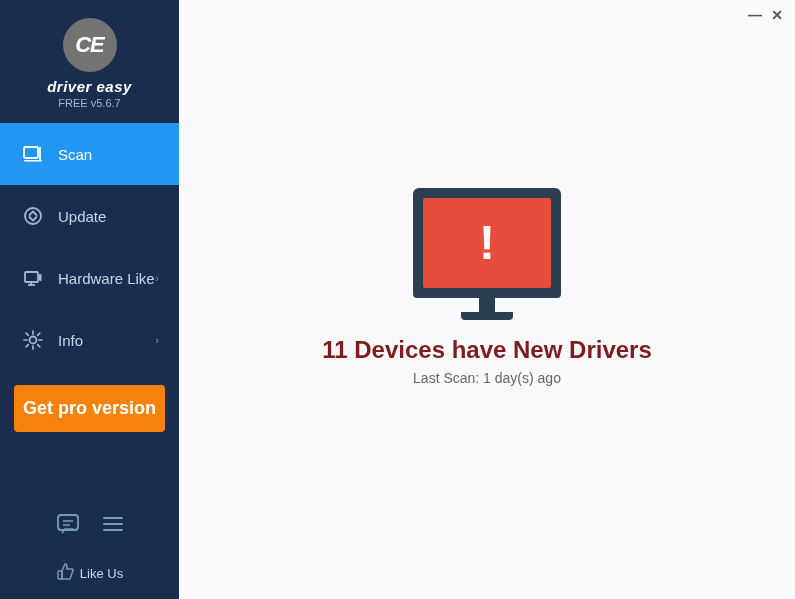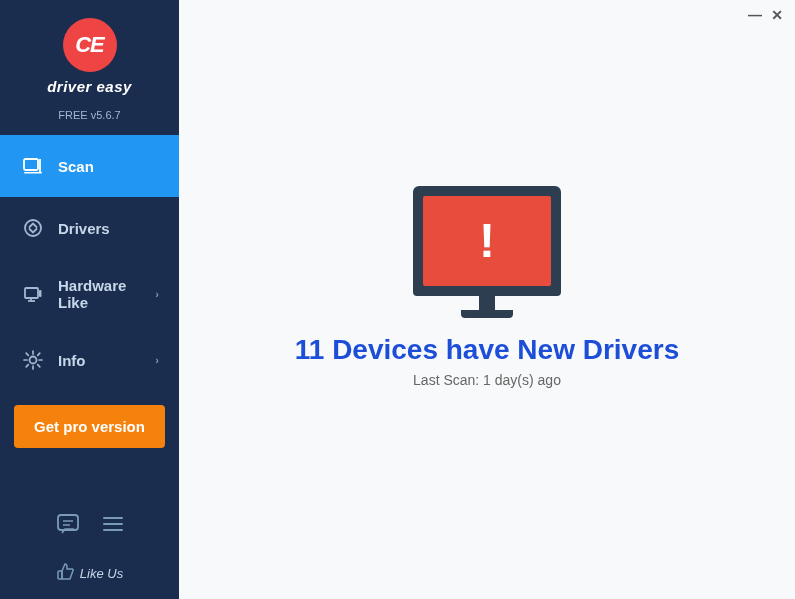--- a/index.html
+++ b/index.html
@@ -21,21 +21,21 @@
       display: flex;
       flex-direction: column;
       align-items: center;
       padding: 18px 10px 14px;
       background: #1a2d4e;
     }
 
     .logo-icon {
       width: 54px;
       height: 54px;
-      background: #ef4444;
+      background: #737373;
       border-radius: 50%;
       display: flex;
       align-items: center;
       justify-content: center;
       margin-bottom: 6px;
     }
 
     .logo-letters {
       font-size: 22px;
       font-weight: 900;
@@ -48,31 +48,31 @@
       color: white;
       font-size: 15px;
       font-weight: 600;
       letter-spacing: 0.5px;
       font-style: italic;
     }
 
     .logo-version {
       color: #a0b8d0;
       font-size: 11px;
-      margin-top: 14px;
+      margin-top: 2px;
     }
 
     .nav-item {
       display: flex;
       align-items: center;
       padding: 18px 20px;
       color: #c5d8e8;
       cursor: pointer;
       font-size: 15px;
-      font-weight: 700;
+      font-weight: 400;
       position: relative;
       text-decoration: none;
       transition: background 0.15s;
     }
 
     .nav-item.active {
       background: #2196F3;
       color: white;
     }
 
@@ -92,21 +92,21 @@
       color: #7a9ab8;
     }
 
     .get-pro-btn {
       margin: 14px 14px;
       background: #f5820d;
       color: white;
       border: none;
       border-radius: 4px;
       padding: 13px 0;
-      font-size: 15px;
+      font-size: 18px;
       font-weight: 700;
       cursor: pointer;
       text-align: center;
     }
 
     .sidebar-bottom {
       margin-top: auto;
       padding-bottom: 14px;
       display: flex;
       flex-direction: column;
@@ -128,21 +128,20 @@
     }
 
     .like-us-row {
       display: flex;
       align-items: center;
       color: #c5d8e8;
       font-size: 13px;
       gap: 4px;
       padding: 0 20px;
       cursor: pointer;
-      font-style: italic;
     }
 
     
     .main-content {
       flex: 1;
       background: #f8f9fa;
       display: flex;
       flex-direction: column;
       align-items: center;
       justify-content: center;
@@ -218,23 +217,23 @@
 
     .monitor-stand {
       width: 52px;
       height: 8px;
       background: #2c3e50;
       border-radius: 0 0 4px 4px;
       margin-top: 0;
     }
 
     .main-title {
-      font-size: 28px;
+      font-size: 24px;
       font-weight: 800;
-      color: #1d4ed8;
+      color: #7f1d1d;
       margin-bottom: 6px;
       text-align: center;
     }
 
     .last-scan {
       font-size: 14px;
       color: #666;
       margin-bottom: 26px;
       text-align: center;
     }
@@ -282,21 +281,21 @@
   </div>
 
   <div class="nav-item">
     <span class="nav-icon">
       <svg width="22" height="22" viewBox="0 0 22 22" fill="none">
         <circle cx="11" cy="11" r="8" stroke="#a0b8d0" stroke-width="1.8" fill="none"></circle>
         <path d="M7.5 10 L11 6.5 L14.5 10" stroke="#a0b8d0" stroke-width="1.8" fill="none" stroke-linecap="round"></path>
         <path d="M14.5 12 L11 15.5 L7.5 12" stroke="#a0b8d0" stroke-width="1.8" fill="none" stroke-linecap="round"></path>
       </svg>
     </span>
-    <span>Drivers</span>
+    <span>Update</span>
   </div>
 
   <div class="nav-item">
     <span class="nav-icon">
       <svg width="22" height="22" viewBox="0 0 22 22" fill="none">
         <rect x="3" y="5" width="13" height="10" rx="1" stroke="#a0b8d0" stroke-width="1.8" fill="none"></rect>
         <line x1="9" y1="15" x2="9" y2="18" stroke="#a0b8d0" stroke-width="1.8"></line>
         <line x1="6" y1="18" x2="13" y2="18" stroke="#a0b8d0" stroke-width="1.8"></line>
         <rect x="17" y="7" width="2.5" height="7" rx="1" fill="#a0b8d0"></rect>
       </svg>

